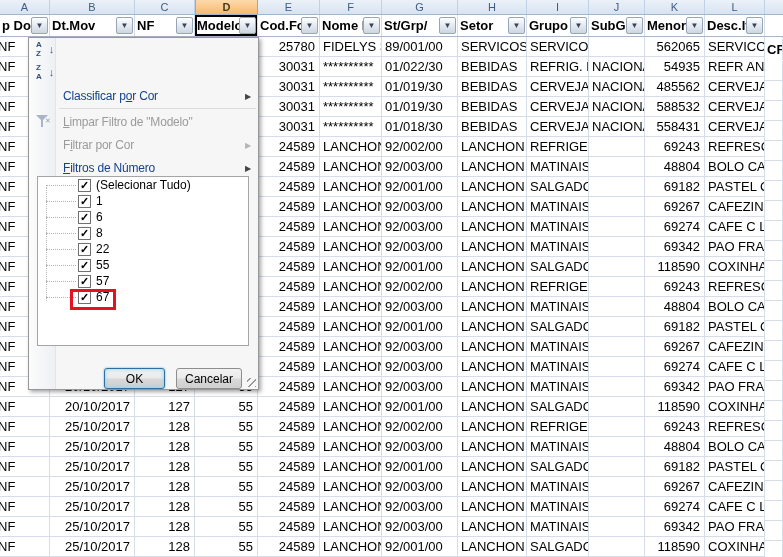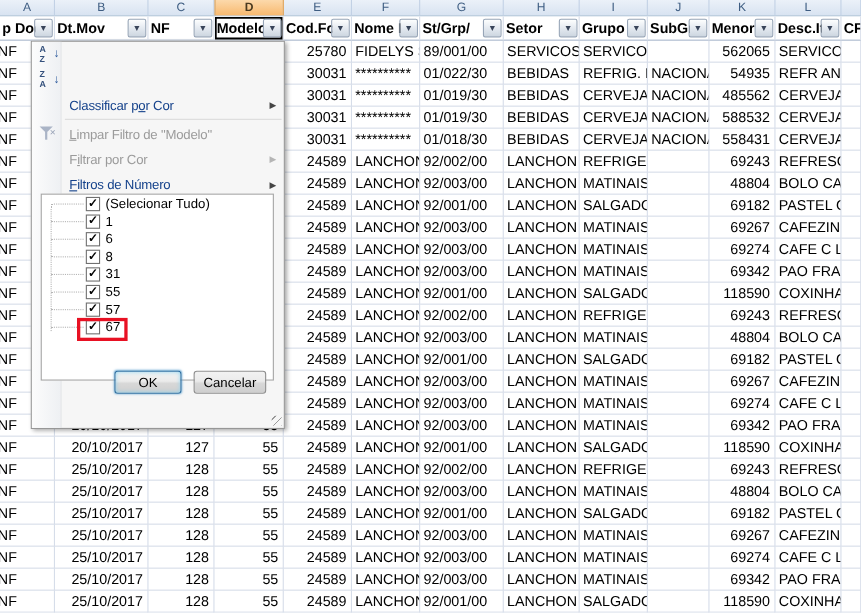--- a/index.html
+++ b/index.html
@@ -10,21 +10,21 @@
   #letters{position:absolute;left:0;top:0;width:783px;height:15px;display:flex;
            background:linear-gradient(#ebf1f9,#d8e3f1);border-bottom:1px solid #9eb6ce;box-sizing:border-box;}
   .lcell{box-sizing:border-box;border-right:1px solid #c2d1e5;color:#3e5d82;font-size:11px;
          display:flex;align-items:center;justify-content:center;height:14px;}
   .lcell.sel{background:linear-gradient(#fcd9ab,#f8b96f);border-right:1px solid #e19c45;
              border-left:1px solid #e19c45;color:#4a3a20;font-weight:bold;}
 
   
   .col-a{width:50px;} .col-b{width:85px;} .col-c{width:60px;} .col-d{width:63px;}
   .col-e{width:62px;} .col-f{width:62px;} .col-g{width:76px;} .col-h{width:69px;}
-  .col-i{width:62px;} .col-j{width:56px;} .col-k{width:60px;} .col-l{width:60px;} .col-m{width:18px;}
+  .col-i{width:62px;} .col-j{width:56px;} .col-k{width:60px;} .col-l{width:60px;} .col-m{width:18px;margin-top:24px;}
 
   
   #hdrrow{position:absolute;left:0;top:15px;width:783px;height:22px;display:flex;
           background:#fff;border-bottom:1px solid #a9b7cc;box-sizing:border-box;}
   .hcell{position:relative;box-sizing:border-box;border-right:1px solid #d6dde9;height:21px;
          font-weight:bold;font-size:13px;color:#000;overflow:hidden;white-space:nowrap;
          display:flex;align-items:center;padding-left:2px;}
   .hcell.selcell{box-shadow:inset 0 0 0 2px #000;}
   .fbtn{position:absolute;right:1px;top:2px;width:17px;height:17px;box-sizing:border-box;
         border:1px solid #97a5b7;border-radius:2px;
@@ -71,21 +71,21 @@
   .vitem{position:relative;height:16px;display:flex;align-items:center;padding-left:40px;color:#000;font-size:12px;}
   .vitem:first-child{margin-top:4px;}
   .vitem .stub{position:absolute;left:8px;top:8px;width:30px;border-top:1px dotted #b5b5b5;}
   .cbx{width:13px;height:13px;box-sizing:border-box;border:1px solid #707070;background:#fff;
        margin-right:5px;display:flex;align-items:center;justify-content:center;flex:0 0 13px;}
   .cbx .ck{font-size:11px;font-weight:bold;line-height:11px;color:#000;}
   #redbox{position:absolute;left:32px;top:112px;width:46px;height:21px;box-sizing:border-box;
           border:3px solid #e81123;z-index:5;}
 
   
-  .btnrow{position:absolute;left:0;top:299px;width:100%;height:21px;}
+  .btnrow{position:absolute;left:0;top:330px;width:100%;height:21px;}
   .btn{position:absolute;height:21px;box-sizing:border-box;border-radius:3px;font-size:12px;color:#000;
        display:flex;align-items:center;justify-content:center;
        background:linear-gradient(#f2f2f2 0%,#ebebeb 45%,#d8d8d8 55%,#cfcfcf 100%);}
   #okbtn{left:75px;width:61px;border:1px solid #2d6fa1;
          box-shadow:inset 0 0 4px #8bd4f2, 0 0 2px #5ba0cf;}
   #cancelbtn{left:147px;width:66px;border:1px solid #8e8e8e;}
   #grip{position:absolute;right:2px;bottom:2px;width:9px;height:9px;
         background:repeating-linear-gradient(135deg,transparent 0 2px,#999 2px 3px,transparent 3px 5px);}
 </style>
 </head>
@@ -1322,21 +1322,21 @@
           <span class="cbx">
             <span class="ck">✓</span>
           </span>
           <span>8</span>
         </div>
         <div class="vitem">
           <span class="stub"></span>
           <span class="cbx">
             <span class="ck">✓</span>
           </span>
-          <span>31</span>
+          <span>22</span>
         </div>
         <div class="vitem">
           <span class="stub"></span>
           <span class="cbx">
             <span class="ck">✓</span>
           </span>
           <span>55</span>
         </div>
         <div class="vitem">
           <span class="stub"></span>

